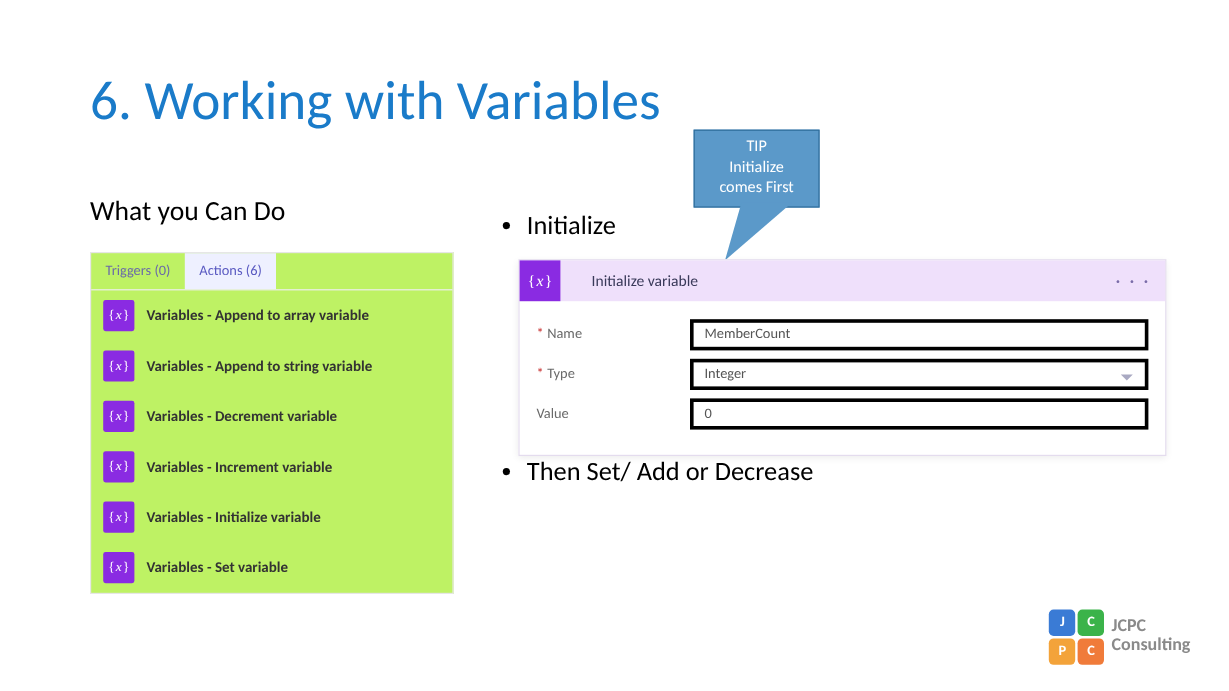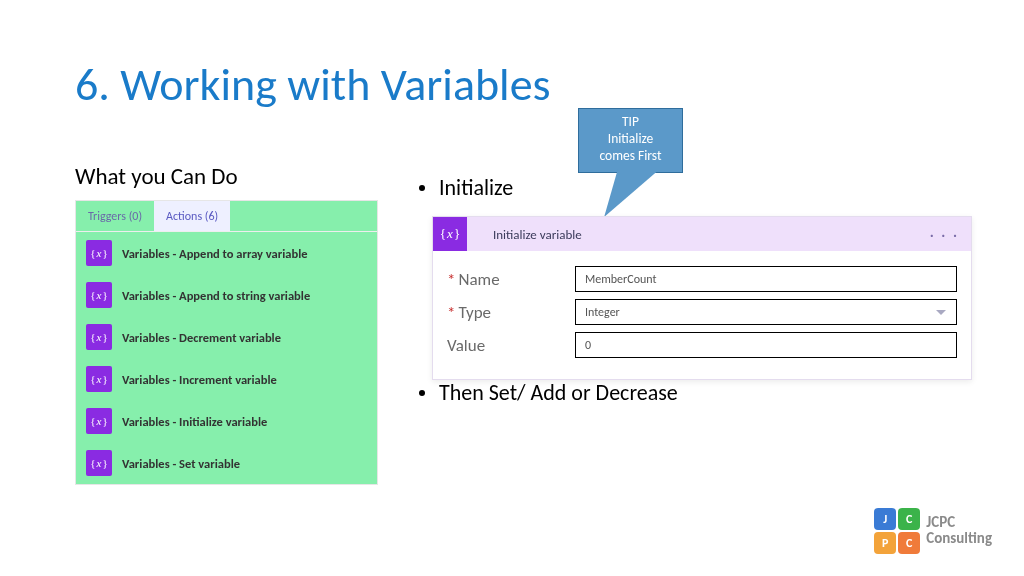--- a/index.html
+++ b/index.html
@@ -23,24 +23,24 @@
     position: absolute;
     left: 75px;
     top: 162px;
     font-size: 23px;
     color: #000;
   }
   
   .actions-panel {
     position: absolute;
     left: 75px;
-    top: 200px;
+    top: 210px;
     width: 303px;
     border: 1px solid #e6e6e6;
-    background: #86efac;
+    background: #bef264;
     font-size: 12px;
     color: #333;
   }
   .tabs { display: flex; border-bottom: 1px solid #eee; }
   .tab {
     padding: 8px 12px;
     font-size: 12px;
     color: #6a6aa8;
     cursor: pointer;
   }
@@ -164,27 +164,27 @@
   .init-body {
     padding: 8px 14px 14px;
   }
   .frow {
     display: flex;
     align-items: center;
     margin: 7px 0;
   }
   .flabel {
     width: 128px;
-    font-size: 17px;
+    font-size: 12px;
     color: #6a6a6a;
   }
   .req { color: #c73030; margin-right: 3px; }
   .finput {
     flex: 1;
-    border: 1px solid #000000;
+    border: 3px solid #000000;
     padding: 5px 9px;
     font-size: 12px;
     color: #555;
     height: 26px;
     background: #fff;
     display: flex;
     align-items: center;
     position: relative;
   }
   .finput.select::after {

